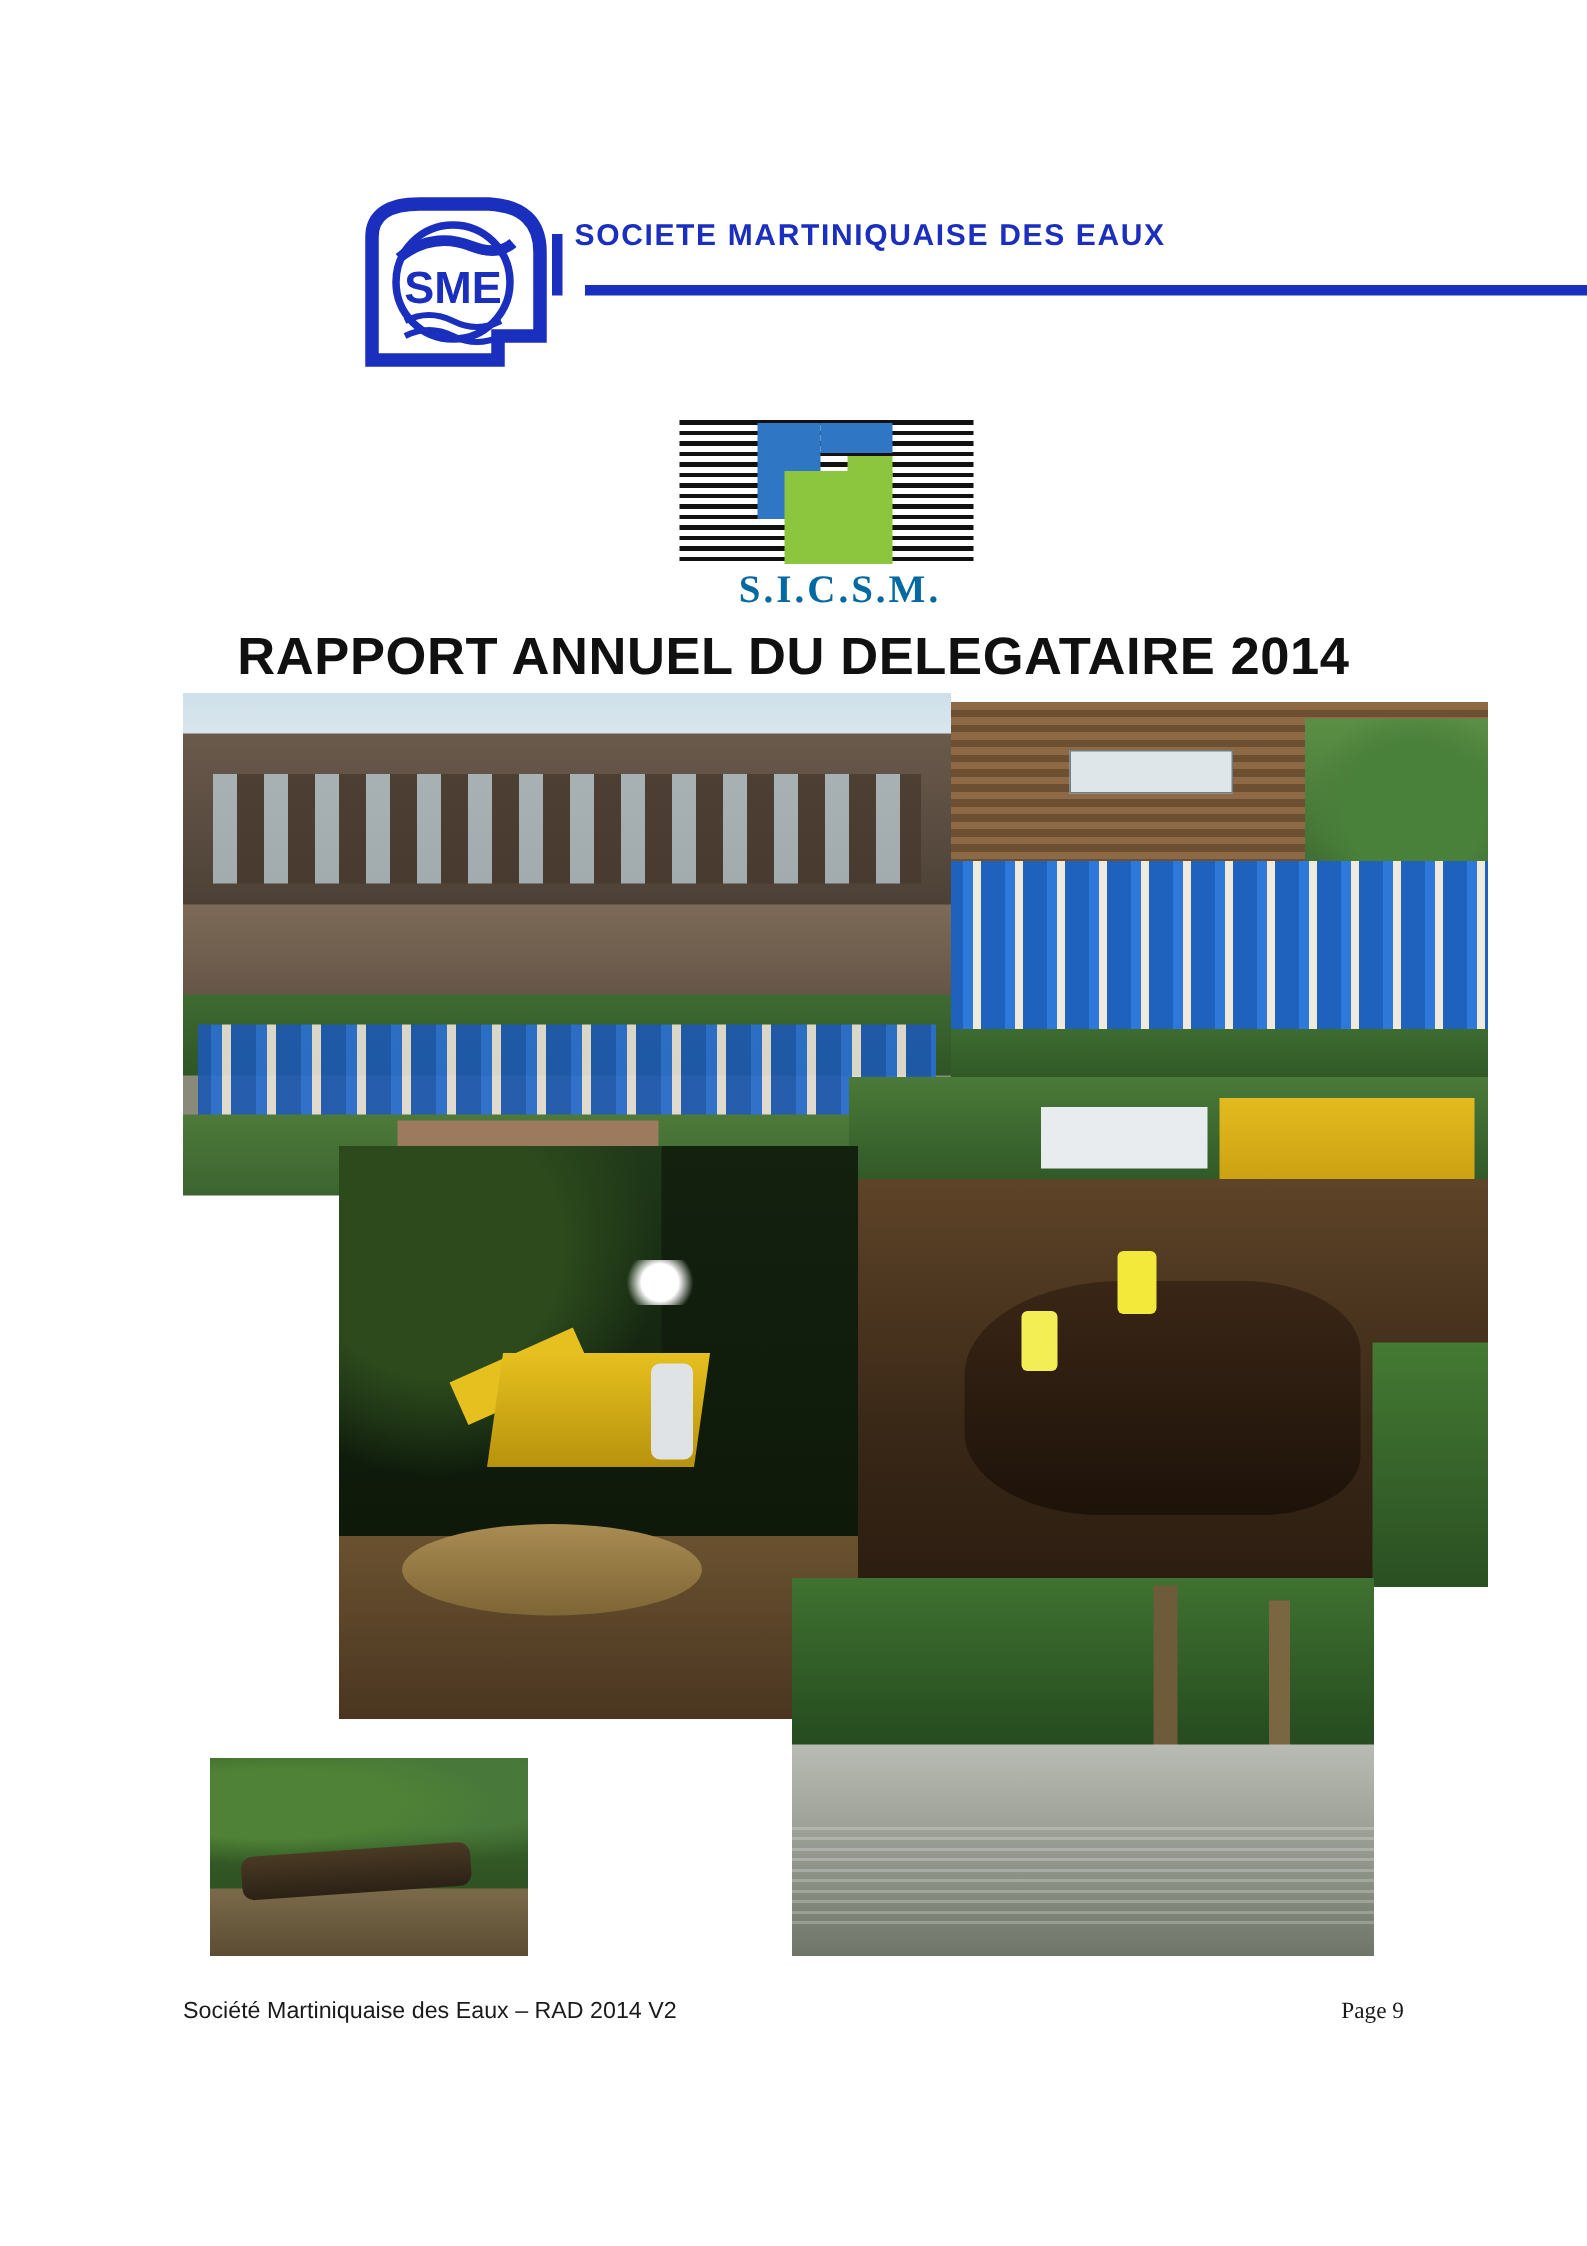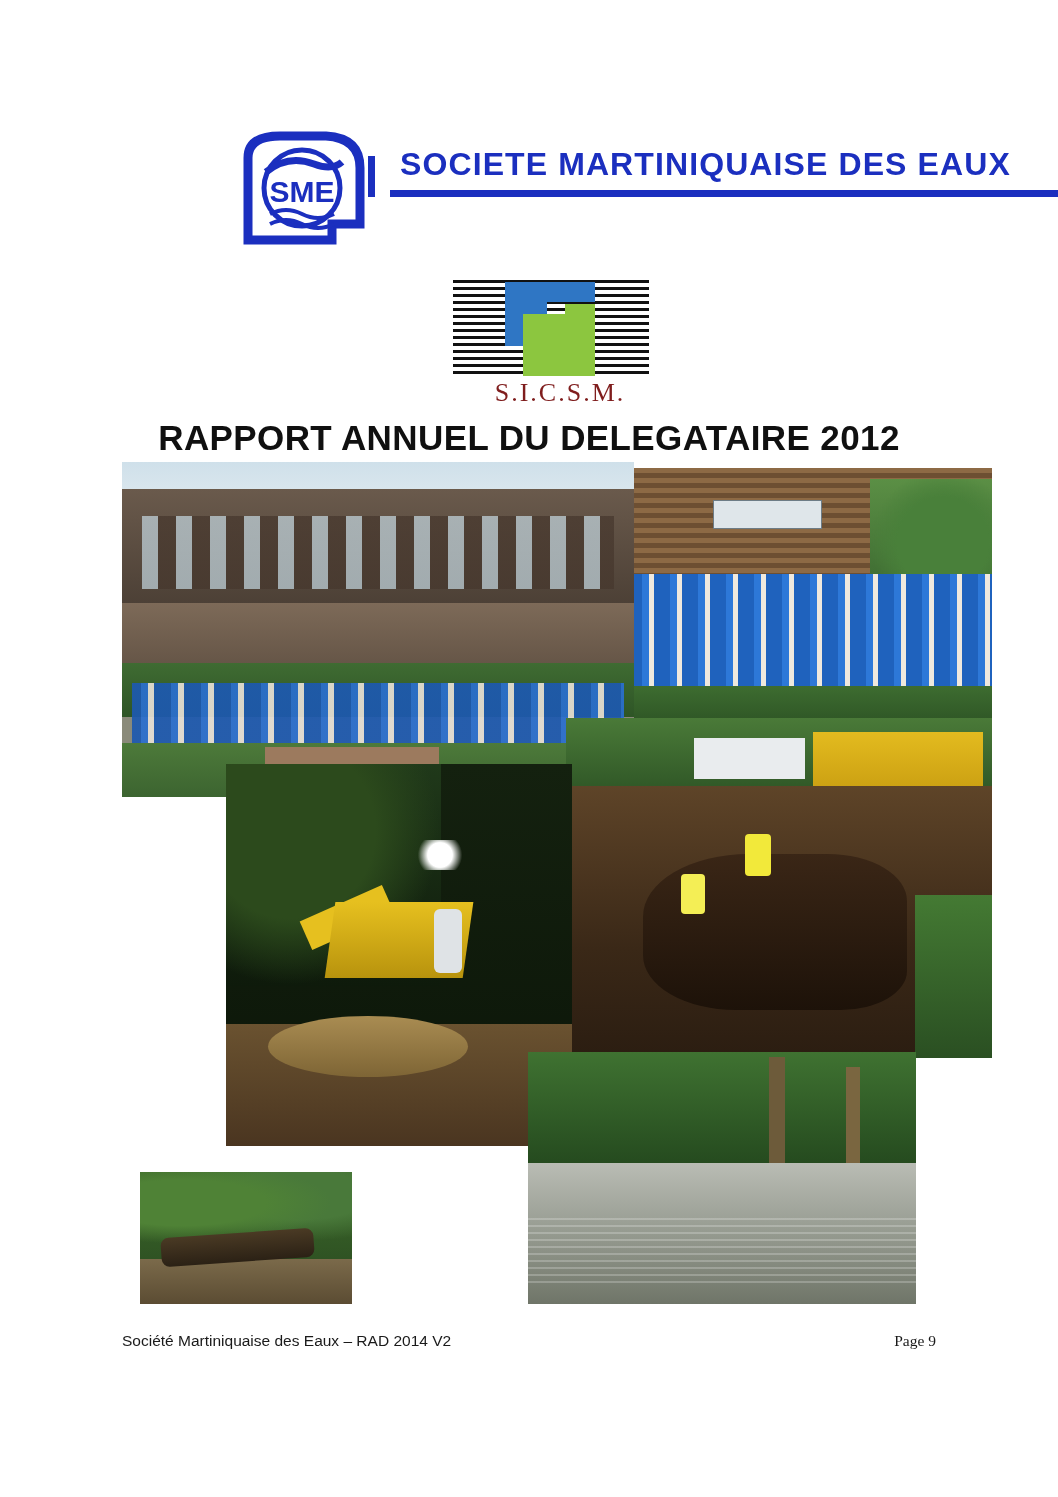--- a/index.html
+++ b/index.html
@@ -29,23 +29,23 @@
   }
   .sme-mark {
     position: absolute;
     left: 0;
     top: 0;
     width: 140px;
     height: 120px;
   }
   .sme-title {
     position: absolute;
-    left: 160px;
+    left: 143px;
     top: 18px;
-    font-size: 32px;
+    font-size: 20px;
     font-weight: bold;
     letter-spacing: 1.1px;
     color: #1b2fbf;
     white-space: nowrap;
     font-family: "Liberation Sans", sans-serif;
   }
   .sme-underline {
     position: absolute;
     left: 150px;
     top: 62px;
@@ -113,23 +113,23 @@
     width: 30px; height: 14px;
     background: #8cc63f;
   }
   .sicsm-text {
     position: absolute;
     left: 0;
     top: 98px;
     width: 230px;
     text-align: center;
     font-size: 26px;
-    font-weight: normal;
+    font-weight: bold;
     letter-spacing: 2px;
-    color: #7f1d1d;
+    color: #0369a1;
     font-family: "Liberation Serif", serif;
   }
 
   
   .doc-title {
     position: absolute;
     left: 0;
     top: 418px;
     width: 1058px;
     text-align: center;
@@ -390,21 +390,21 @@
     <div class="sicsm-bars"></div>
     <div class="sicsm-shape">
       <div class="g1"></div>
       <div class="g3"></div>
       <div class="g2"></div>
       <div class="g4"></div>
     </div>
     <div class="sicsm-text">S.I.C.S.M.</div>
   </div>
 
-  <div class="doc-title">RAPPORT ANNUEL DU DELEGATAIRE 2012</div>
+  <div class="doc-title">RAPPORT ANNUEL DU DELEGATAIRE 2014</div>
 
   <div class="collage">
 
     <div class="photo" id="photo-building">
       <div class="sky"></div>
       <div class="roof"></div>
       <div class="windows"></div>
       <div class="facade"></div>
       <div class="shrubs"></div>
       <div class="crowd"></div>

